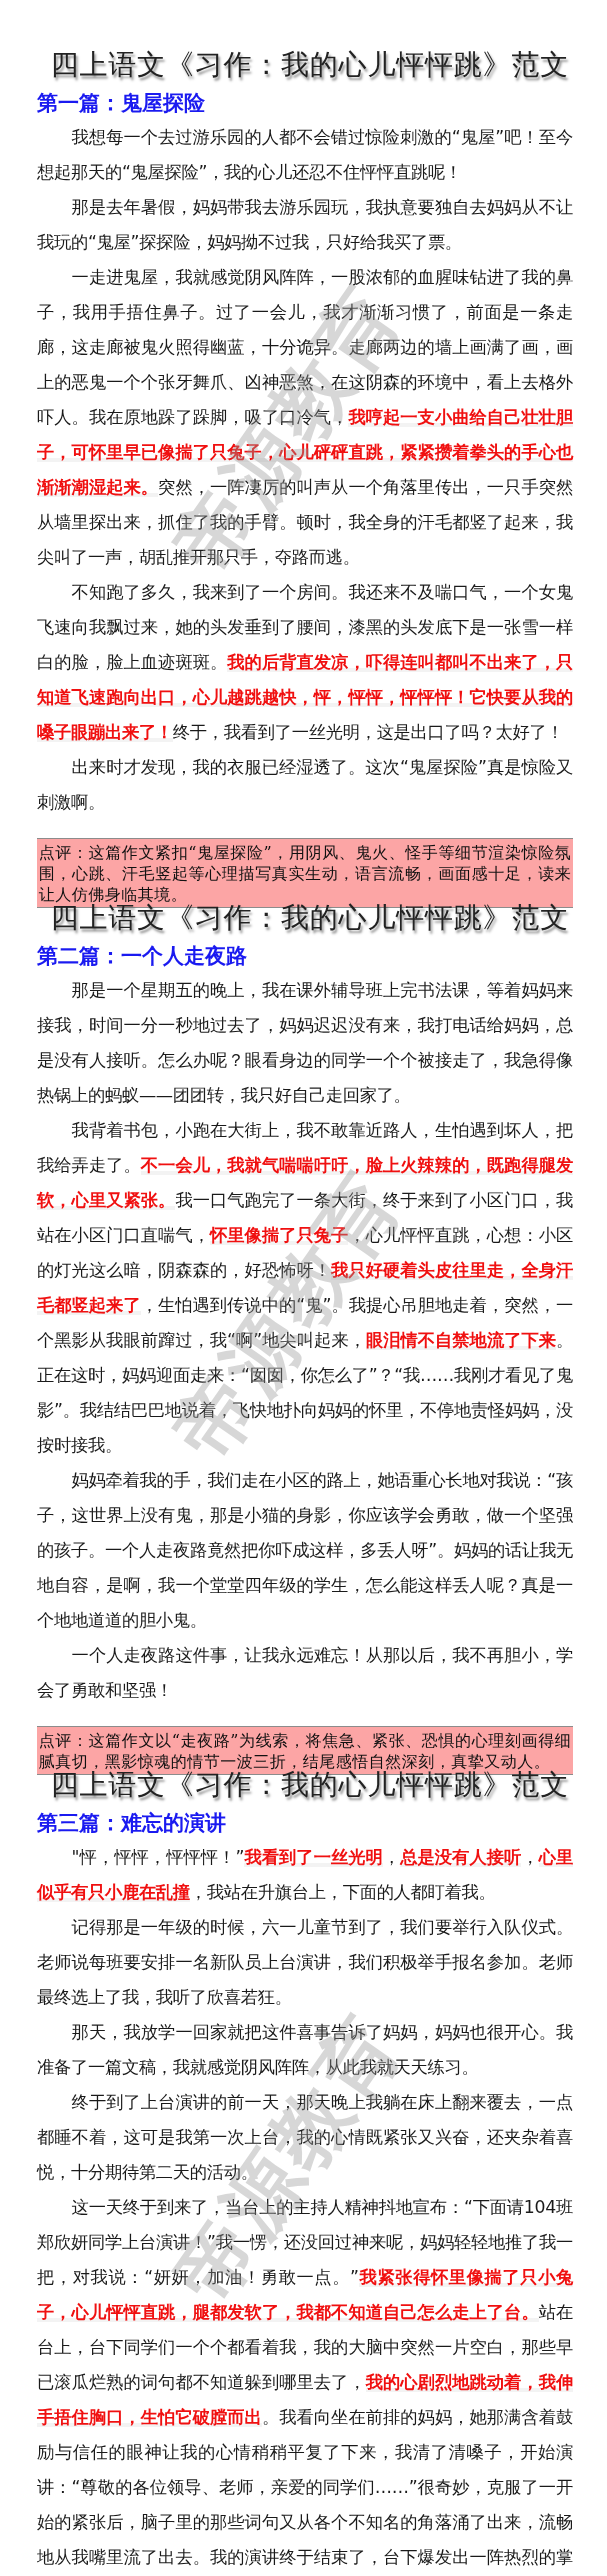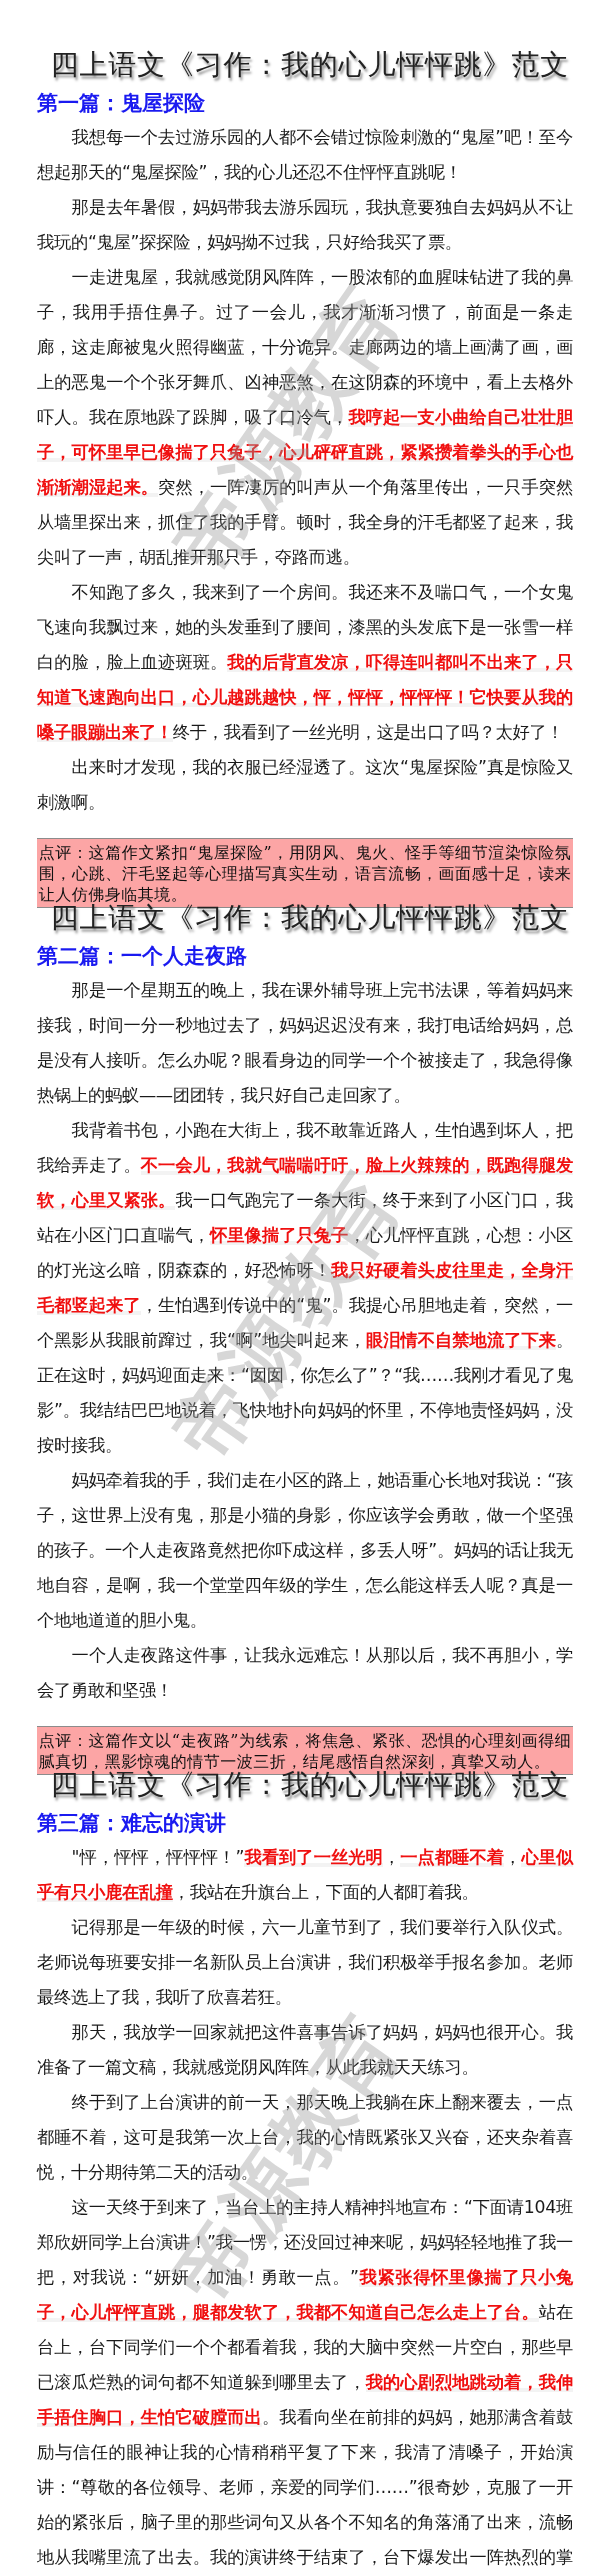--- a/index.html
+++ b/index.html
@@ -46,21 +46,21 @@
         <p class="para"><span>妈妈牵着我的手，我们走在小区的路上，她语重心长地对我说：“孩子，这世界上没有鬼，那是小猫的身影，你应该学会勇敢，做一个坚强的孩子。一个人走夜路竟然把你吓成这样，多丢人呀”。妈妈的话让我无地自容，是啊，我一个堂堂四年级的学生，怎么能这样丢人呢？真是一个地地道道的胆小鬼。</span></p>
         <p class="para"><span>一个人走夜路这件事，让我永远难忘！从那以后，我不再胆小，学会了勇敢和坚强！</span></p>
       </div>
     <div class="comment">点评：这篇作文以“走夜路”为线索，将焦急、紧张、恐惧的心理刻画得细腻真切，黑影惊魂的情节一波三折，结尾感悟自然深刻，真挚又动人。</div>
   </div>
 
   <div class="section" style="top:1762px;">
     <h1 class="title">四上语文《习作：我的心儿怦怦跳》范文</h1>
     <h2 class="subtitle">第三篇：难忘的演讲</h2>
     <div class="body">
-        <p class="para"><span>"怦，怦怦，怦怦怦！”</span><span class="hl">我看到了一丝光明</span><span>，</span><span class="hl">一点都睡不着</span><span>，</span><span class="hl">心里似乎有只小鹿在乱撞</span><span>，我站在升旗台上，下面的人都盯着我。</span></p>
+        <p class="para"><span>"怦，怦怦，怦怦怦！”</span><span class="hl">我看到了一丝光明</span><span>，</span><span class="hl">总是没有人接听</span><span>，</span><span class="hl">心里似乎有只小鹿在乱撞</span><span>，我站在升旗台上，下面的人都盯着我。</span></p>
         <p class="para"><span>记得那是一年级的时候，六一儿童节到了，我们要举行入队仪式。老师说每班要安排一名新队员上台演讲，我们积极举手报名参加。老师最终选上了我，我听了欣喜若狂。</span></p>
         <p class="para"><span>那天，我放学一回家就把这件喜事告诉了妈妈，妈妈也很开心。我准备了一篇文稿，我就感觉阴风阵阵，从此我就天天练习。</span></p>
         <p class="para"><span>终于到了上台演讲的前一天，那天晚上我躺在床上翻来覆去，一点都睡不着，这可是我第一次上台，我的心情既紧张又兴奋，还夹杂着喜悦，十分期待第二天的活动。</span></p>
         <p class="para"><span>这一天终于到来了，当台上的主持人精神抖地宣布：“下面请104班郑欣妍同学上台演讲！”我一愣，还没回过神来呢，妈妈轻轻地推了我一把，对我说：“妍妍，加油！勇敢一点。”</span><span class="hl">我紧张得怀里像揣了只小兔子，心儿怦怦直跳，腿都发软了，我都不知道自己怎么走上了台。</span><span>站在台上，台下同学们一个个都看着我，我的大脑中突然一片空白，那些早已滚瓜烂熟的词句都不知道躲到哪里去了，</span><span class="hl">我的心剧烈地跳动着，我伸手捂住胸口，生怕它破膛而出</span><span>。我看向坐在前排的妈妈，她那满含着鼓励与信任的眼神让我的心情稍稍平复了下来，我清了清嗓子，开始演讲：“尊敬的各位领导、老师，亲爱的同学们……”很奇妙，克服了一开始的紧张后，脑子里的那些词句又从各个不知名的角落涌了出来，流畅地从我嘴里流了出去。我的演讲终于结束了，台下爆发出一阵热烈的掌声，我提着的一颗心这才放了下来。走下台，我才长长地舒了一口气，露出了笑容。</span></p>
       </div>
 
   </div>
 
   <div class="watermark" style="left:126px; top:379px;">帝源教育</div>
   <div class="watermark" style="left:126px; top:1265px;">帝源教育</div>

